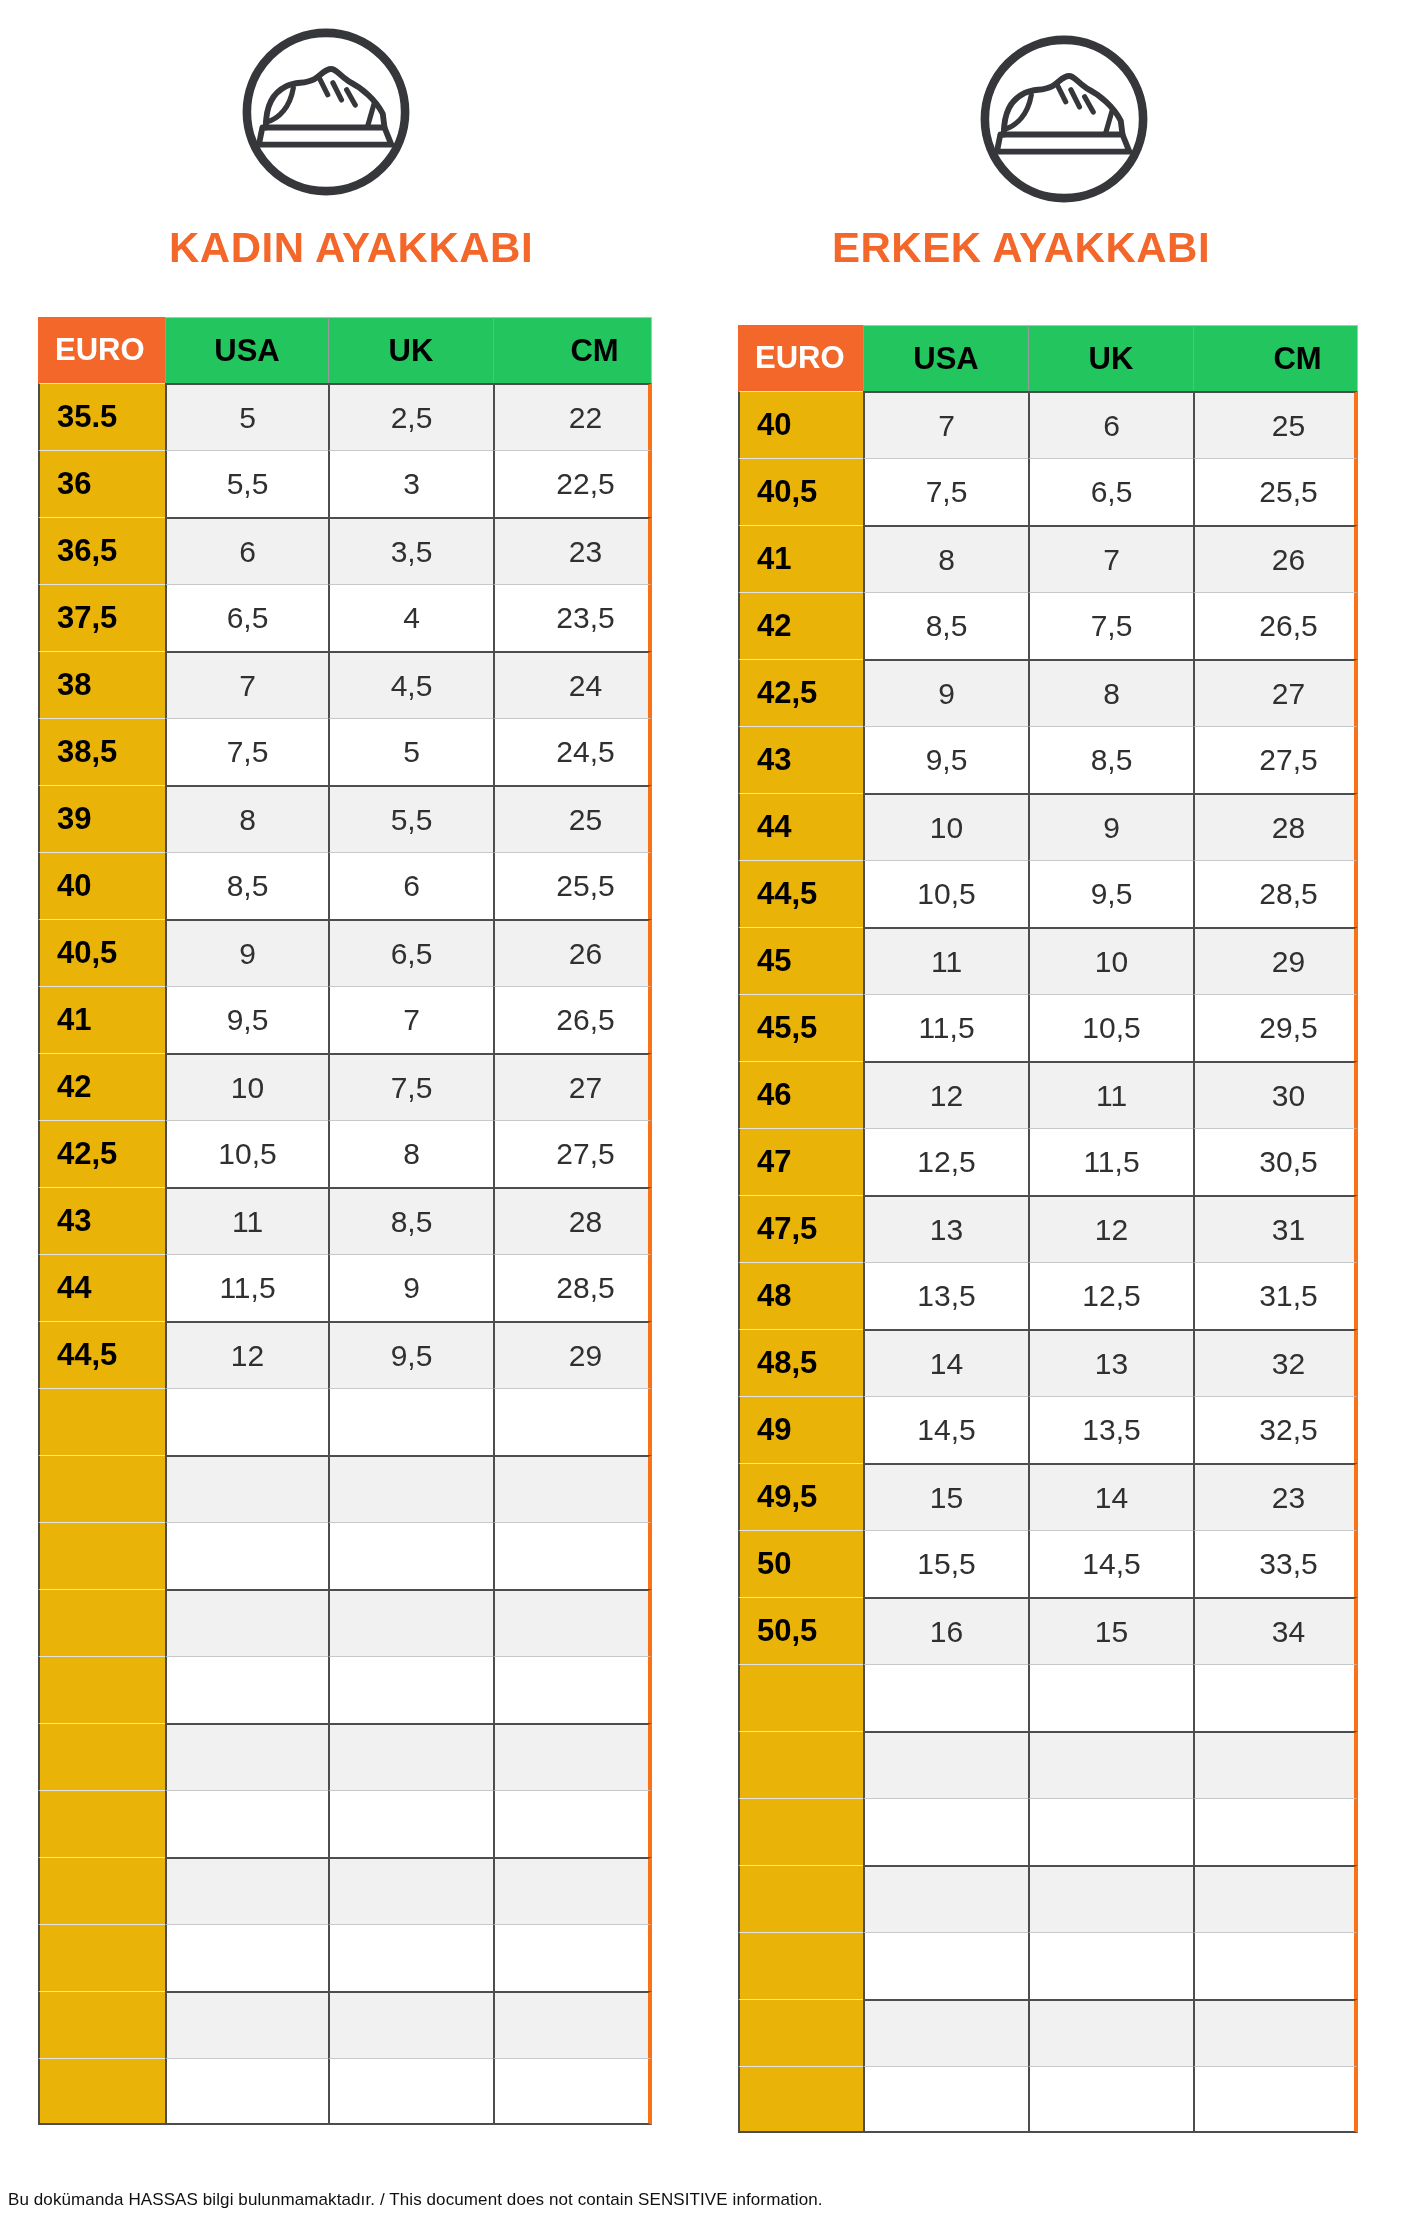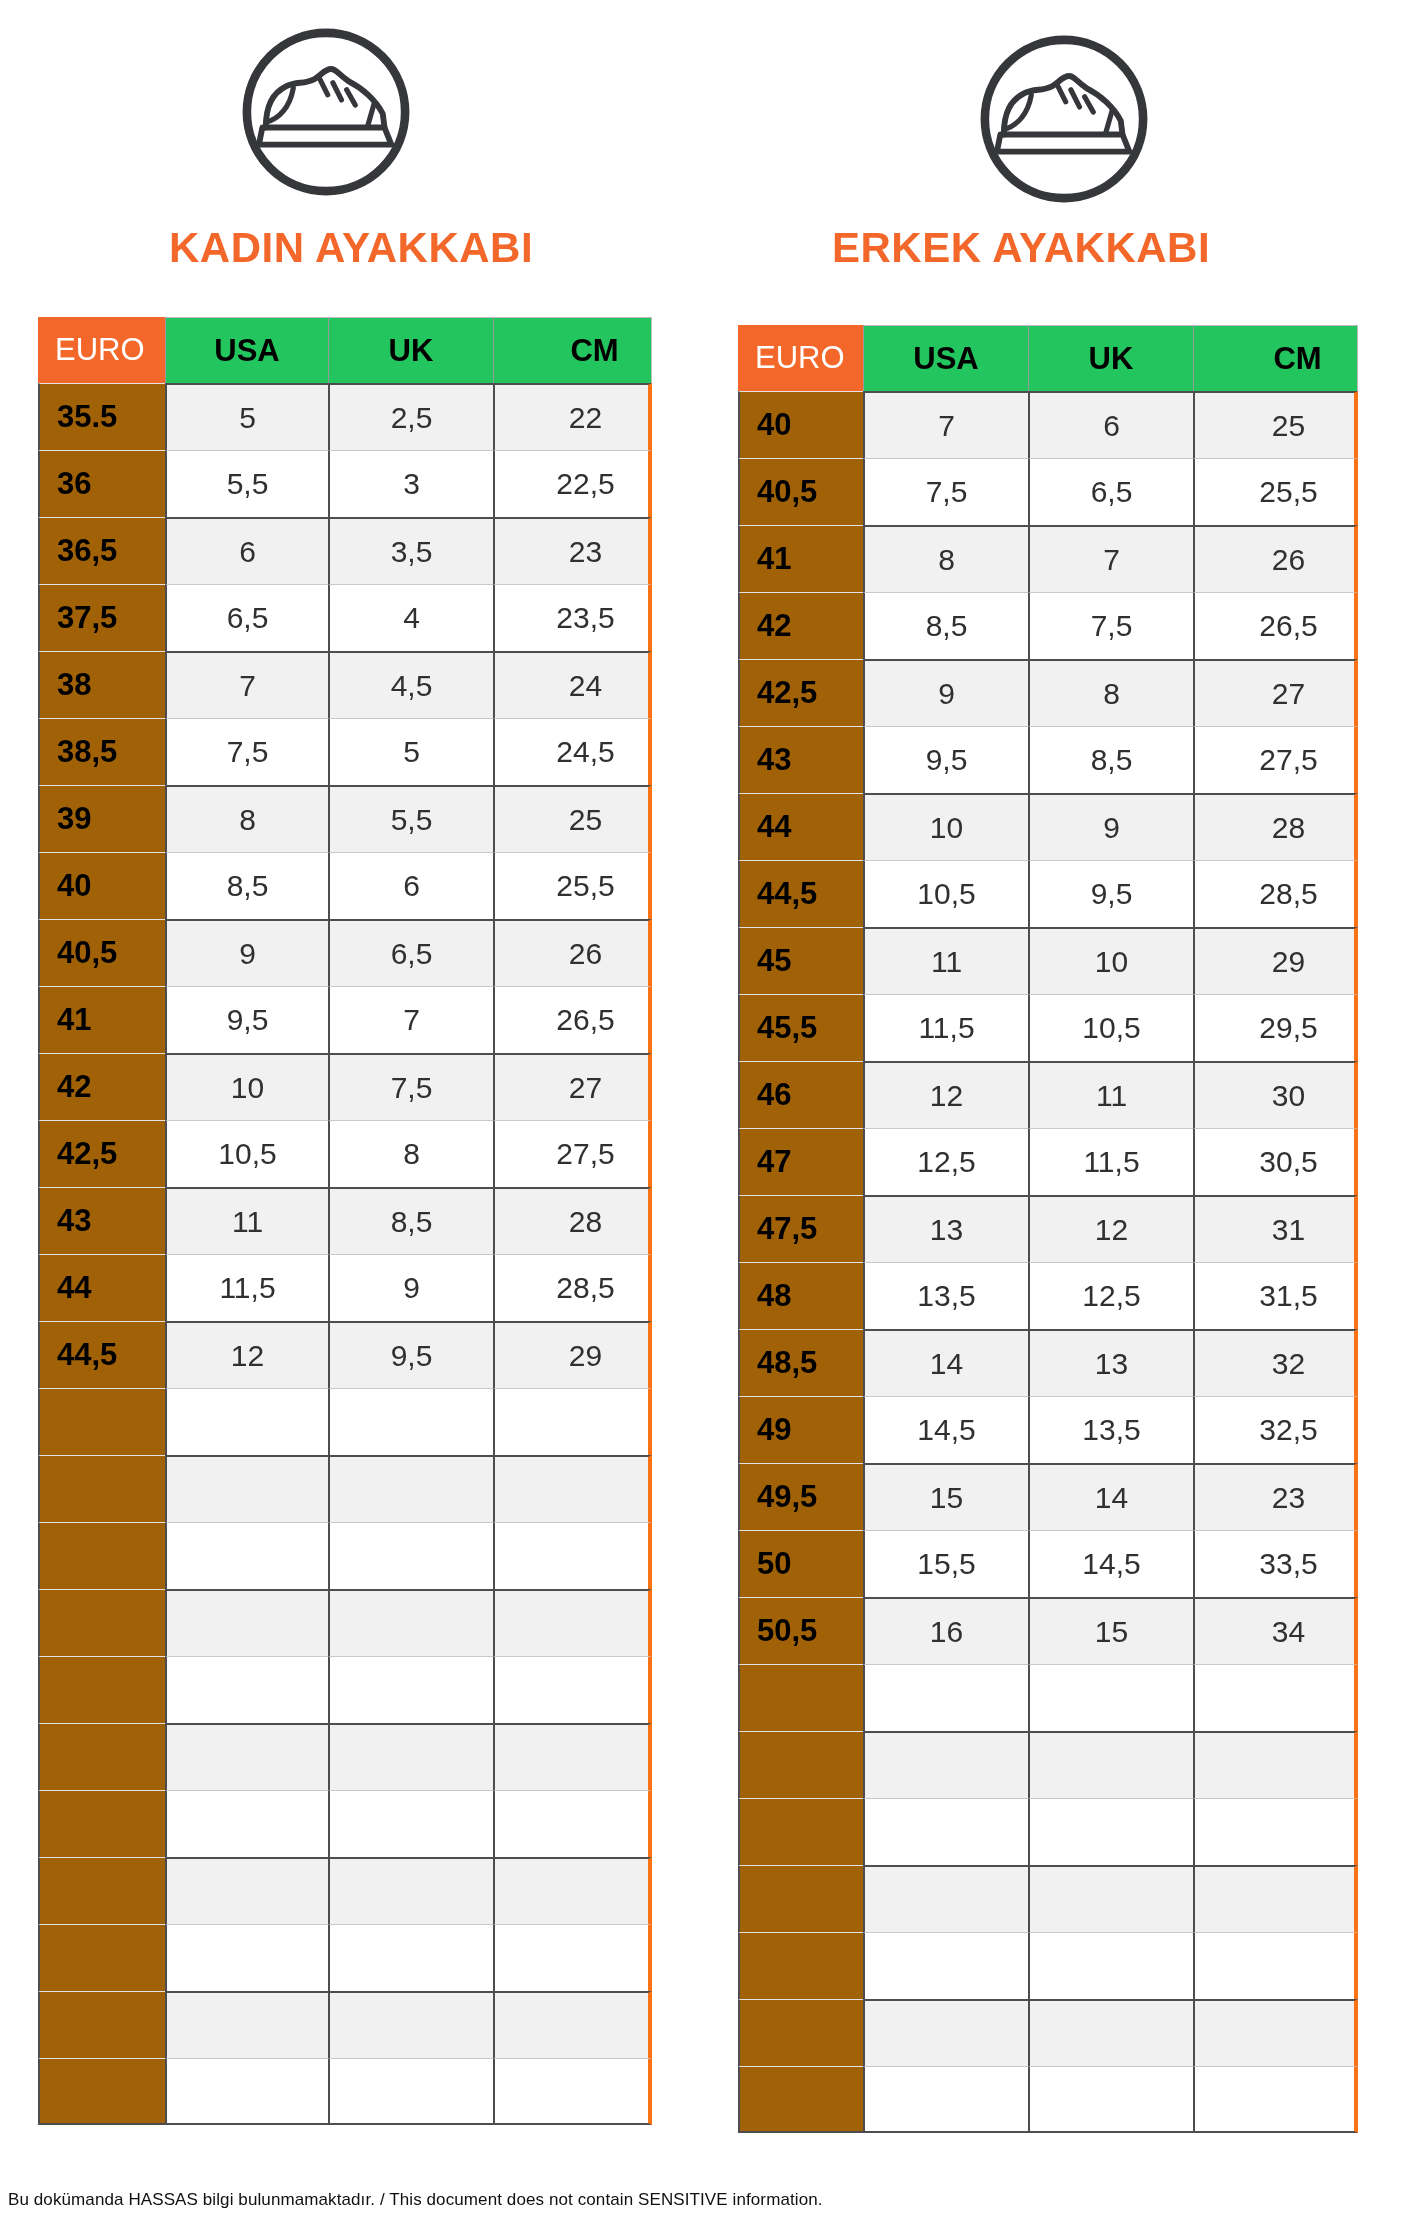--- a/index.html
+++ b/index.html
@@ -28,30 +28,30 @@
     left:738px;top:325px;
     grid-template-columns:125px 165px 165px 165px;
     grid-template-rows:66px repeat(26,67px);
   }
   .cell{
     box-sizing:border-box;display:flex;align-items:center;
     font-size:30px;color:#303030;justify-content:center;
     overflow:hidden;
   }
   .head-euro{
-    background:var(--accent,#F3682A);color:#ffffff;font-weight:normal;
+    background:var(--accent,#F3682A);color:#ffffff;font-weight:bold;
     font-size:31px;justify-content:flex-start;padding-left:17px;
   }
   .head-col{
     background:#22c55e;color:#000000;font-weight:bold;font-size:31px;
     border-left:1px solid #9a9a9a;border-top:1px solid #bdbdbd;
   }
   .head-last{border-right:1px solid #bdbdbd;padding-left:44px;}
   .euro{
-    background:#a16207;color:#000000;font-weight:bold;font-size:31px;
+    background:#eab308;color:#000000;font-weight:bold;font-size:31px;
     justify-content:flex-start;padding-left:17px;
     border-left:2px solid #4d4d4d;border-top:1px solid #e4e4e4;
   }
   .val{border-left:2px solid #4d4d4d;background:#ffffff;}
   .val.shade{background:#f1f1f2;}
   .val.drk{border-top:2px solid #4d4d4d;}
   .val.lgt{border-top:1px solid #c9c9c9;}
   .rightmost{border-right:4px solid #f97316;padding-left:28px;}
   .last{border-bottom:2px solid #4d4d4d;}
 

